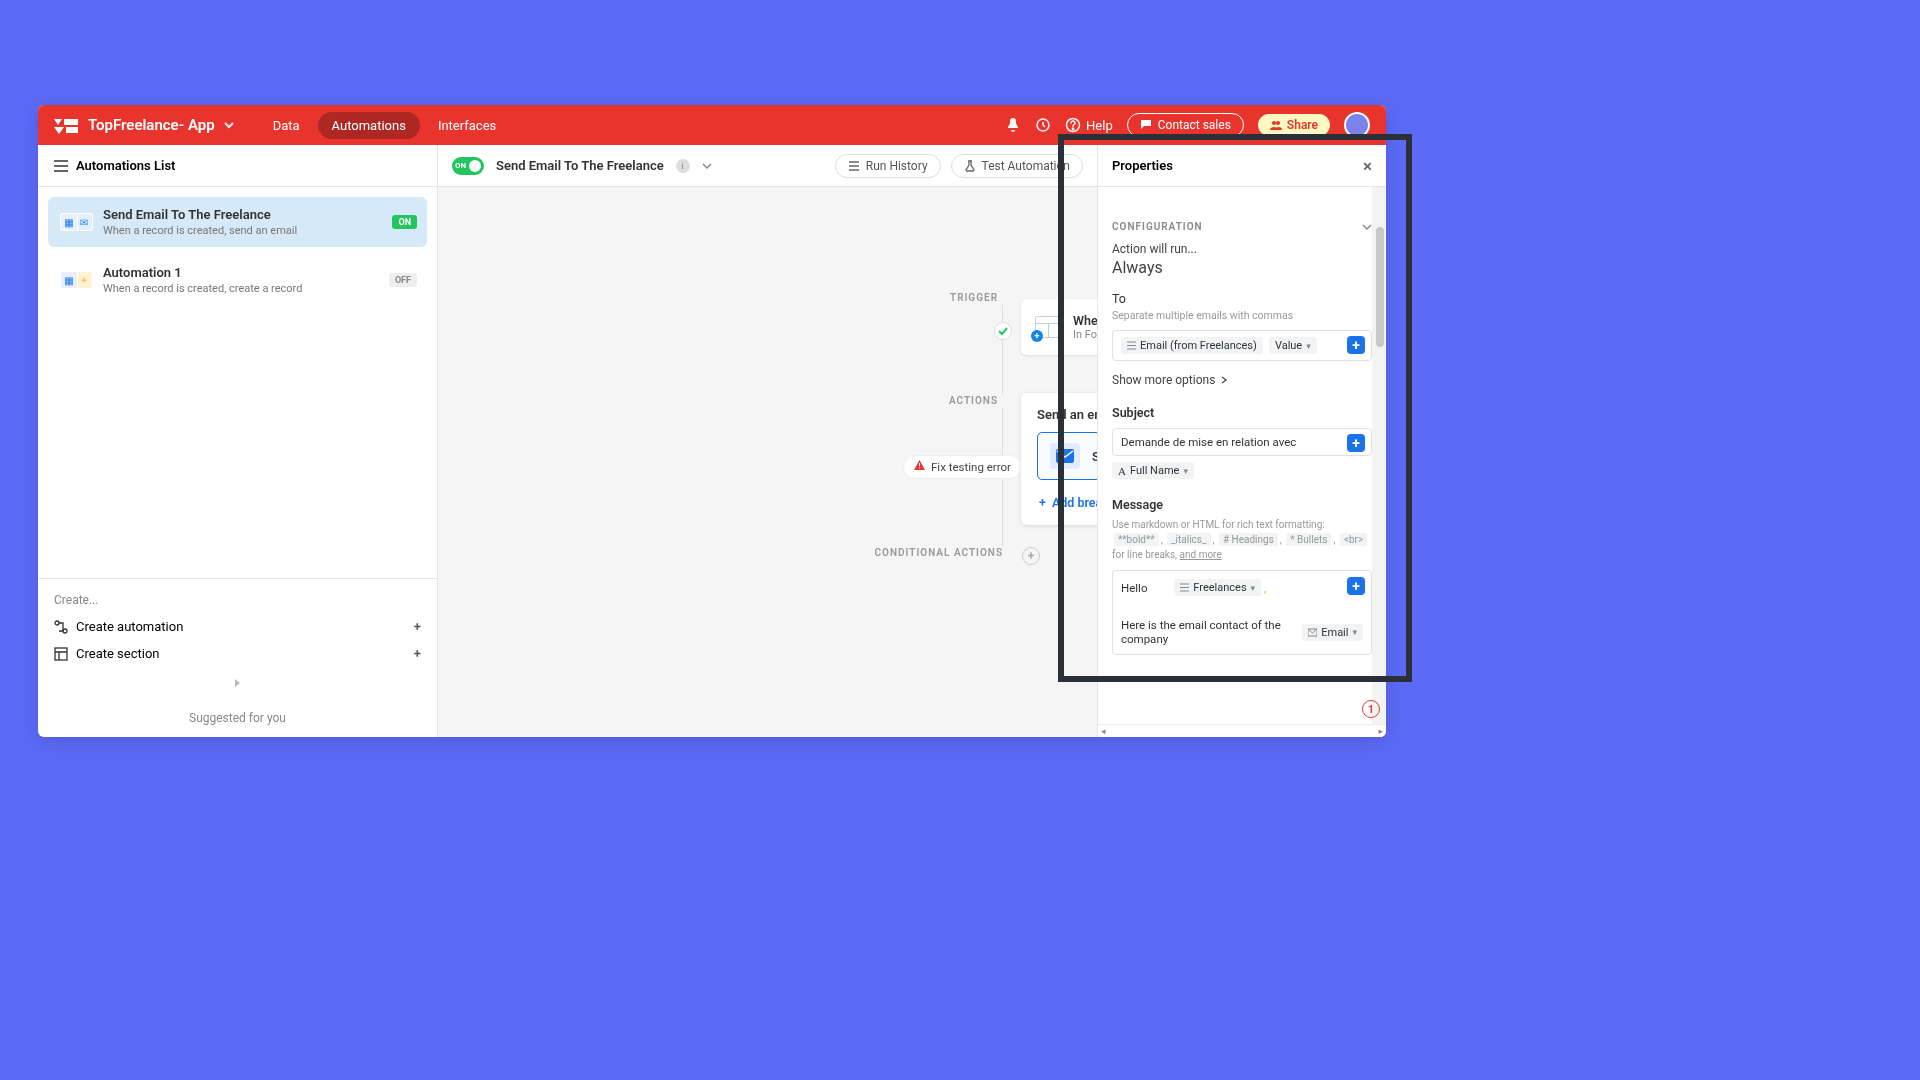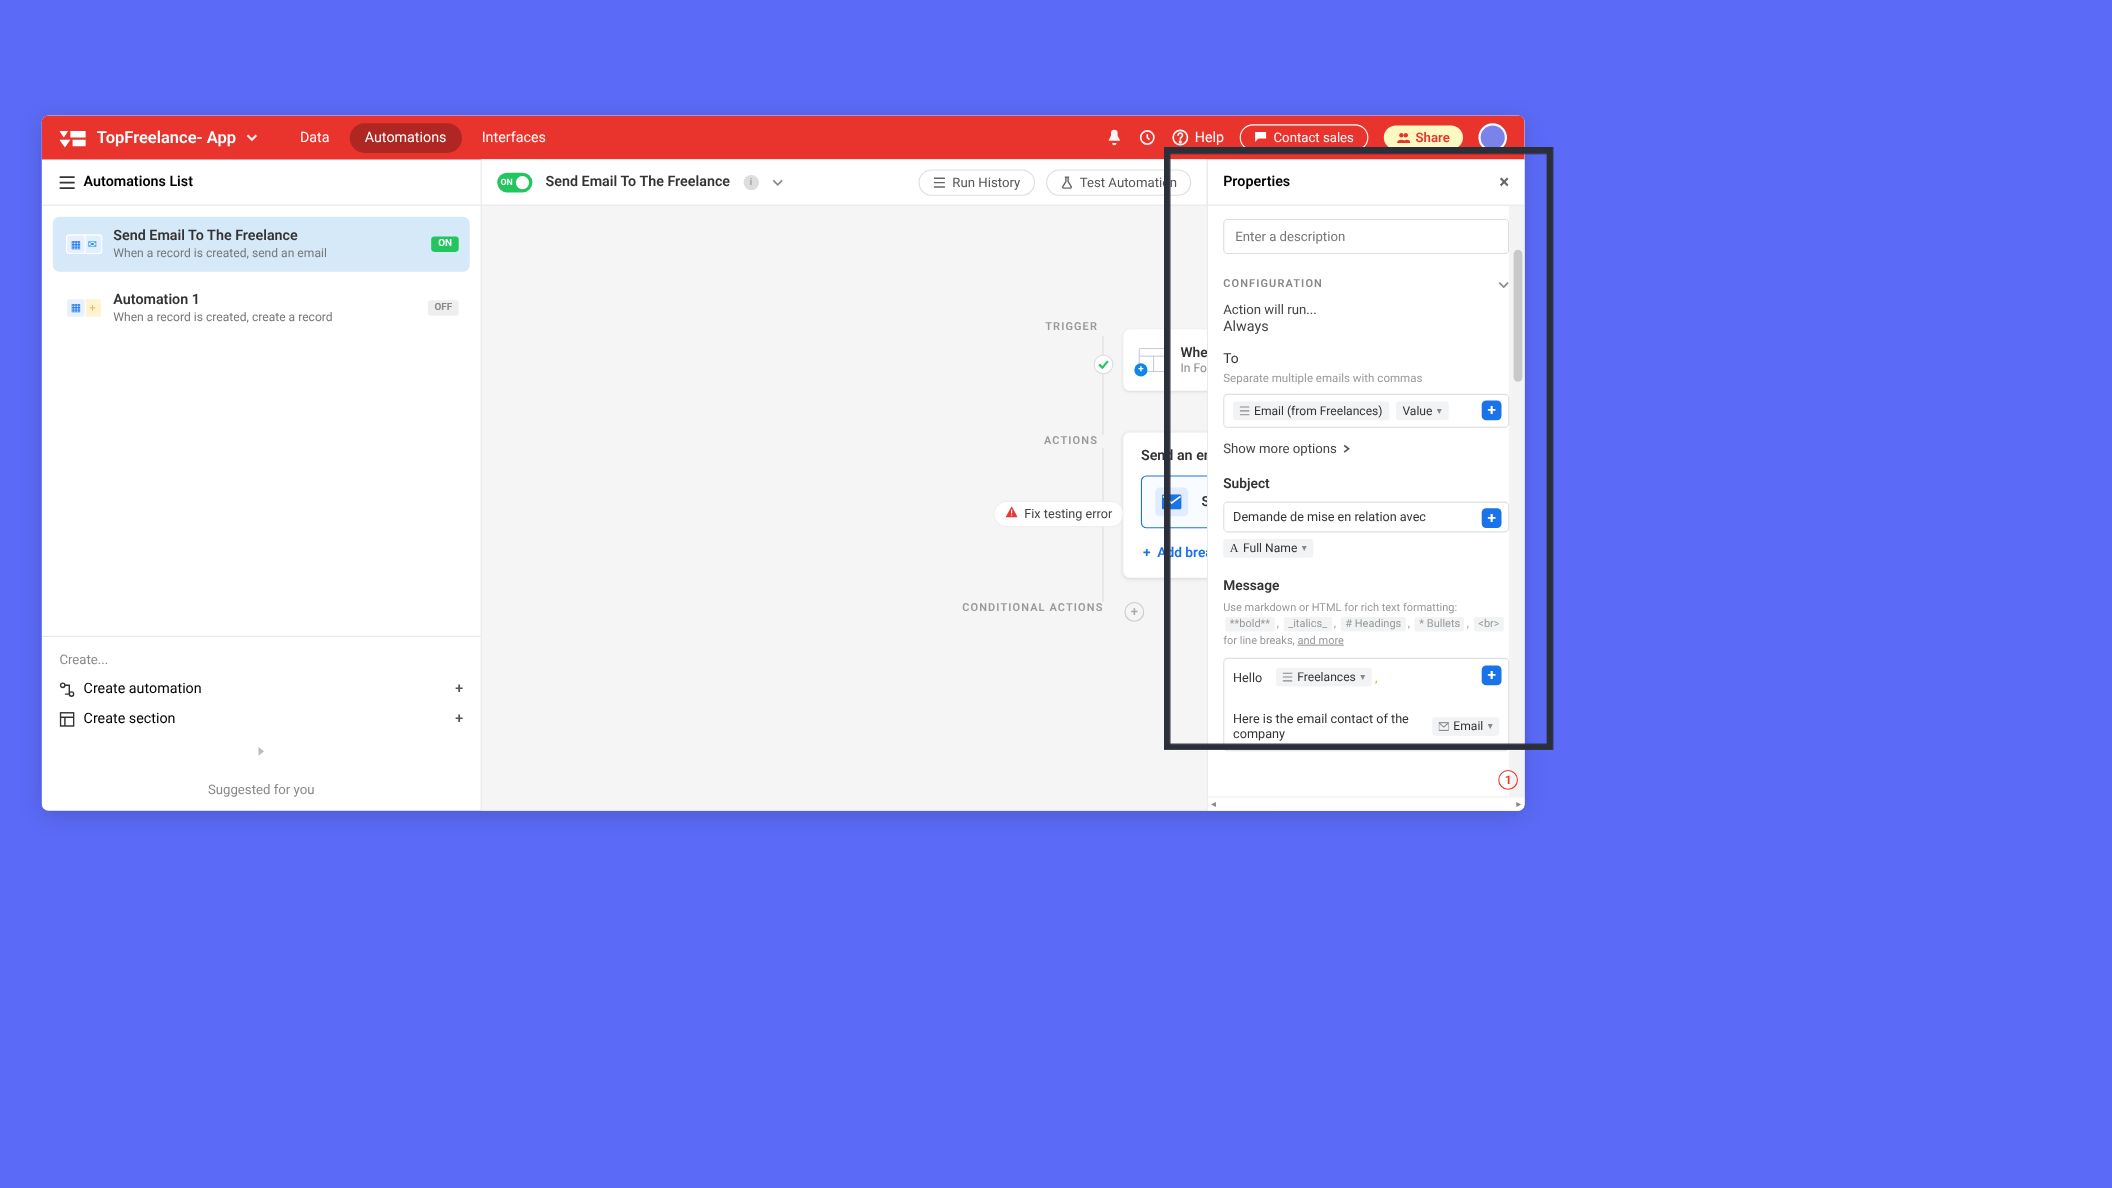--- a/index.html
+++ b/index.html
@@ -74,21 +74,21 @@
 .fix-error { position:absolute; left:465px; top:268px; background:#fff;border-radius:14px;border:1px solid #eee; padding:4px 10px; font-size:11.5px; display:flex;gap:6px;color:#444;}
 .warn-tri {color:#E53935;}
 .cond-plus { position:absolute; left:584px; top:360px; width:18px;height:18px;border:1.5px solid #ccc;border-radius:50%;display:flex;align-items:center;justify-content:center;color:#aaa;font-size:12px;font-weight:600;cursor:pointer;}
 .props-panel { width:289px; border-left:1px solid #e5e5e5; background:#fff; display:flex; flex-direction:column; position:relative;}
 .props-header { height:42px;border-bottom:1px solid #e5e5e5;display:flex;align-items:center;justify-content:space-between;padding:0 14px;font-size:13px;font-weight:600;}
 .close-x { cursor:pointer;color:#666;font-size:17px;}
 .props-body { flex:1; overflow-y:auto; padding:12px 14px; font-size:12px; color:#333; position:relative;}
 .desc-input { width:100%; border:1px solid #ddd;border-radius:4px;padding:8px 10px; font-size:12px; color:#888; background:#fff;}
 .config-head { display:flex;justify-content:space-between;align-items:center; font-size:10px;letter-spacing:1px;color:#888;font-weight:600;margin:22px 0 10px;}
 .label-lg { font-size:12px;color:#444; margin-top:4px;}
-.label-lg2 { font-size:13px;color:#444; margin-top:2px;}
+.label-lg2 { font-size:16px;color:#444; margin-top:2px;}
 .help-txt { font-size:10.5px;color:#999;margin-top:3px;}
 .field-row { border:1px solid #e0e0e0;border-radius:4px;padding:6px 8px;margin-top:8px;display:flex;align-items:center;gap:6px;font-size:11.5px;position:relative;}
 .blue-plus-btn { background:#1A73E8;color:#fff;width:18px;height:18px;border-radius:4px;display:flex;align-items:center;justify-content:center;font-size:14px;font-weight:700;cursor:pointer;}
 .token { background:#f1f3f5; border-radius:3px; padding:2px 6px; display:inline-flex;align-items:center;gap:4px;font-size:11px;}
 .token .tdrop{font-size:9px;color:#888;}
 .show-more { color:#444;font-size:12px;margin-top:12px;display:flex;align-items:center;gap:5px;cursor:pointer;}
 .section-title { font-size:12.5px;font-weight:600;margin-top:18px;color:#333;}
 .msg-help { font-size:10px;color:#999;margin-top:5px;line-height:1.5;}
 .msg-help .code{background:#f1f3f5;padding:1px 4px;border-radius:2px;margin:0 2px;}
 .msg-help .more{text-decoration:underline;}
@@ -313,21 +313,20 @@
     <div class="props-panel">
       <div class="props-header">
         <span>Properties</span>
         <span class="close-x">×</span>
       </div>
       <div class="props-body">
         <div class="right-rail">
             <div class="thumb"></div>
           </div>
 
-        <input class="desc-input" placeholder="Enter a description" style="">
 
         <div class="config-head">
           <span>CONFIGURATION</span>
           <svg width="10" height="10" viewBox="0 0 10 10" fill="none" stroke="#888" stroke-width="1.5">
               <polyline points="1,3 5,7 9,3"></polyline>
             </svg>
         </div>
         <div class="label-lg">Action will run...</div>
         <div class="label-lg2">Always</div>
 
@@ -376,21 +375,21 @@
           <span class="code">_italics_</span>,
           <span class="code"># Headings</span>,
           <span class="code">* Bullets</span>,
           <span class="code">&lt;br&gt;</span>
           <span>for line breaks,</span>
           <span class="more">and more</span>
         </div>
         <div class="msg-body">
           <div class="blue-plus-btn" style="position:absolute;right:6px;top:6px;">+</div>
           <span>Hello</span>
-          <span class="token" style="margin-left:10px;">
+          <span class="token" style="margin-left:24px;">
             <svg width="9" height="9" viewBox="0 0 9 9" fill="none" stroke="#888">
                 <line x1="0" y1="1" x2="9" y2="1"></line>
                 <line x1="0" y1="4.5" x2="9" y2="4.5"></line>
                 <line x1="0" y1="8" x2="9" y2="8"></line>
               </svg>
             <span>Freelances</span>
             <span class="tdrop">▾</span>
           </span>
           <span style="color:#F6A609;">,</span>
           <div style="margin-top:22px;display:flex;align-items:center;gap:6px;">

